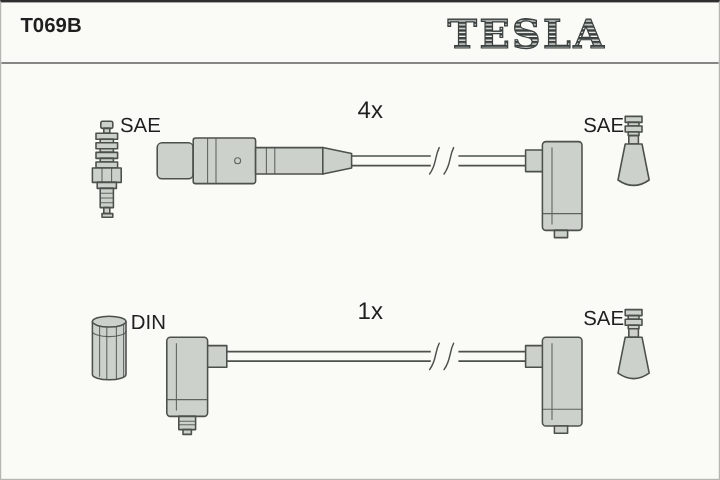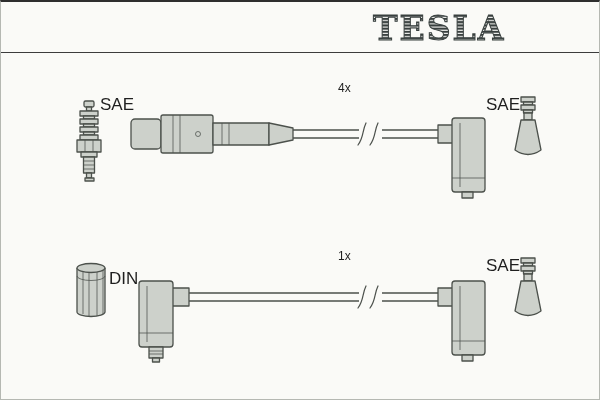--- a/index.html
+++ b/index.html
@@ -45,21 +45,21 @@
     font-size:10px;letter-spacing:.3px;color:var(--ink,#1f1f1f);
   }
   .header-divider{
     position:absolute;left:0;right:0;top:50px;
     border-top:1.5px solid #3c3c3c;height:0;
   }
   .label{
     position:absolute;font-size:17px;color:var(--ink,#1f1f1f);
   }
   .qty{
-    position:absolute;font-size:12px;color:var(--ink,#1f1f1f);margin-left:40px;
+    position:absolute;font-size:20px;color:var(--ink,#1f1f1f);
   }
 </style>
 </head>
 <body>
 
 <div class="page">
 
   <svg class="diagram-layer" viewBox="0 0 600 400" xmlns="http://www.w3.org/2000/svg">
     <defs>
       <pattern id="logo-stripes" width="3" height="3.2" patternUnits="userSpaceOnUse">
@@ -151,23 +151,24 @@
     <g>
       <rect class="shape" x="520" y="256" width="14" height="5"></rect>
       <rect class="shape" x="522.5" y="261" width="9" height="3"></rect>
       <rect class="shape" x="520" y="264" width="14" height="5"></rect>
       <rect class="shape" x="522.5" y="269" width="9" height="3"></rect>
       <rect class="shape" x="523" y="272" width="8" height="7"></rect>
       <path class="shape" d="M520,279 H534 L540,309 Q527,318 514,309 Z"></path>
     </g>
   </svg>
 
+  <div class="part-number">T069B</div>
   <div class="header-divider"></div>
 
   <div class="label" style="left:99px;top:93px;">SAE</div>
   <div class="qty" style="left:297px;top:79px;">4x</div>
   <div class="label" style="left:485px;top:93px;">SAE</div>
 
-  <div class="label" style="left:108px;top:257px;margin-top:10px;">DIN</div>
+  <div class="label" style="left:108px;top:257px;">DIN</div>
   <div class="qty" style="left:297px;top:247px;">1x</div>
   <div class="label" style="left:485px;top:254px;">SAE</div>
 
 </div>
 
 </body></html>

